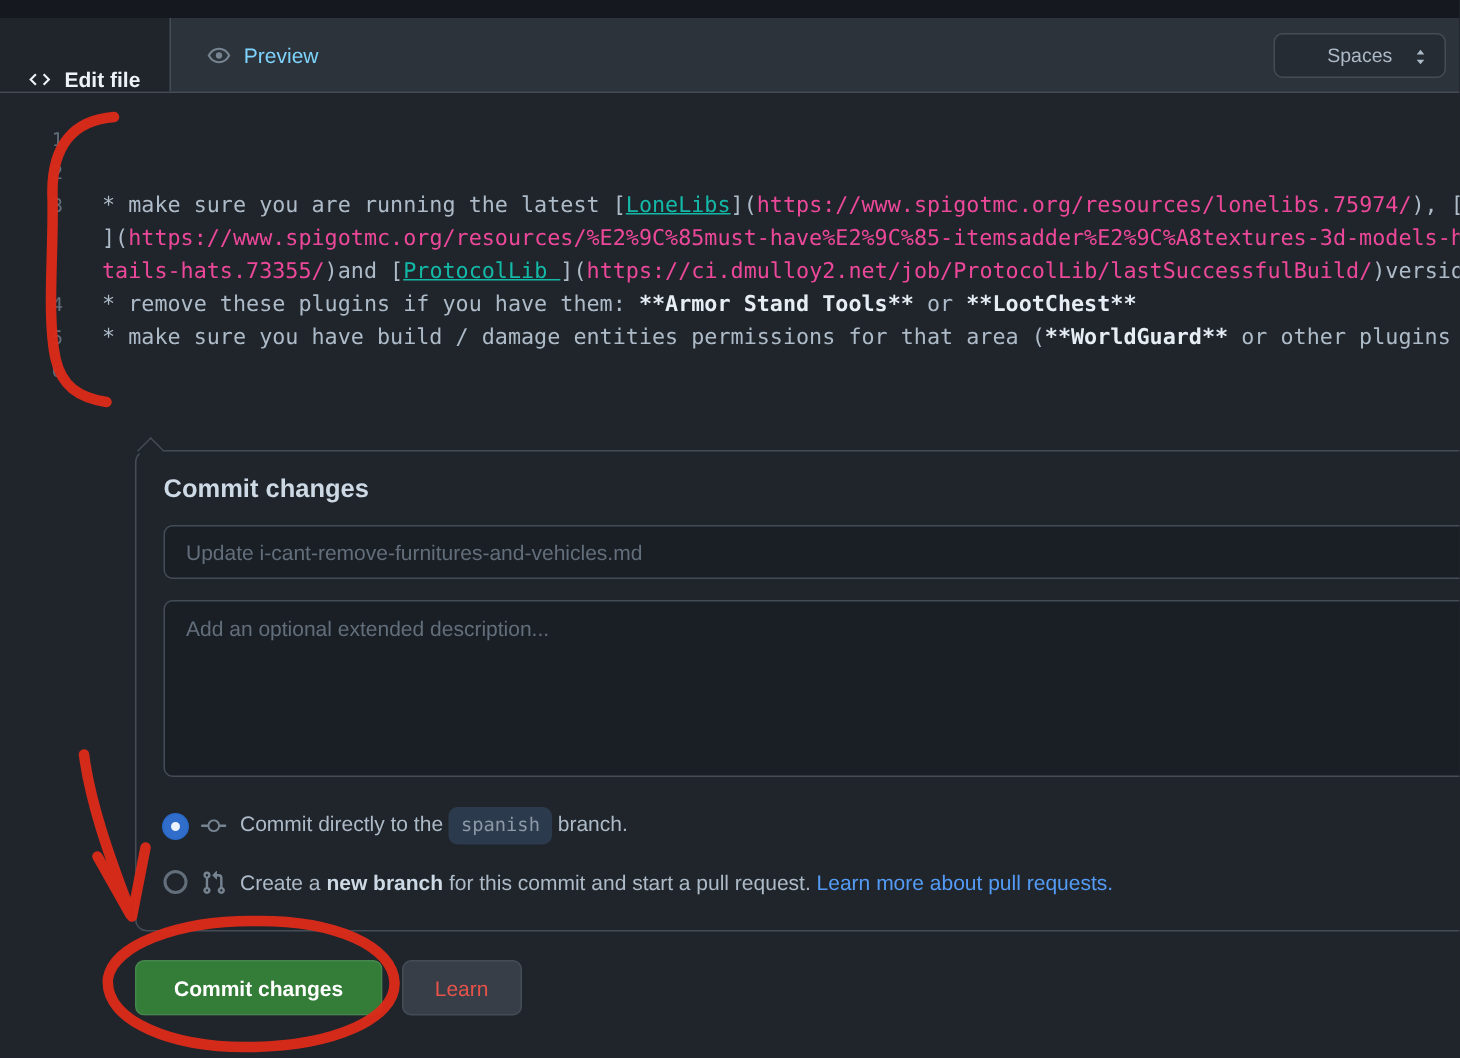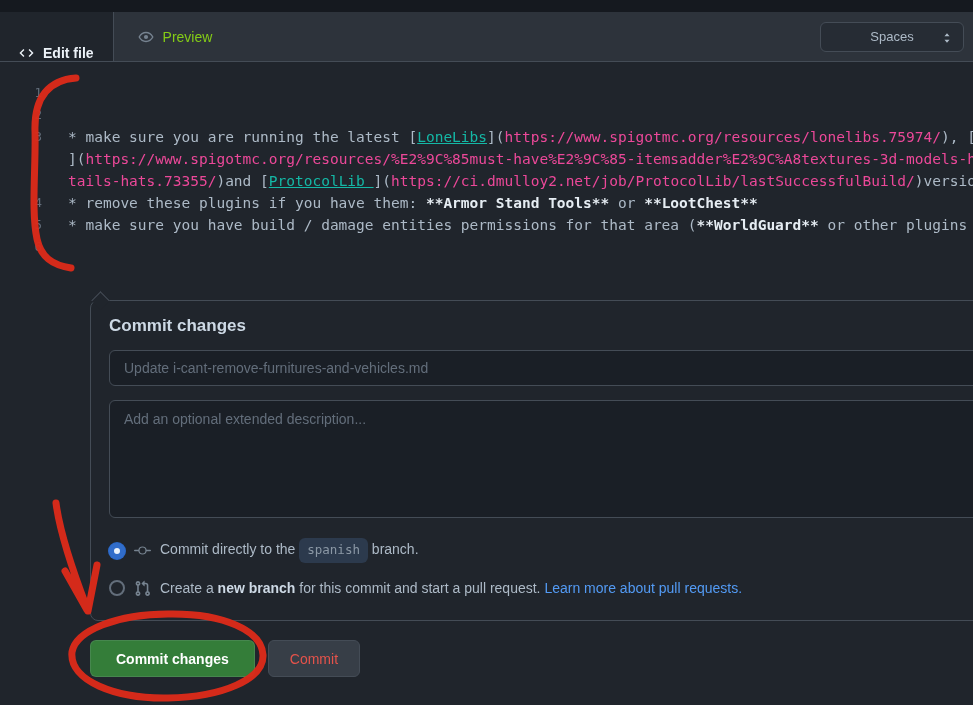--- a/index.html
+++ b/index.html
@@ -16,26 +16,26 @@
     display:flex;align-items:stretch;box-sizing:border-box;
   }
   .tab-active{
     display:flex;align-items:flex-end;gap:9px;padding:0 19px;
     background:#20252c;border-right:1px solid #444c56;
     color:#ecf2f8;font-weight:700;font-size:14px;
   }
   .tab-active svg{fill:#ecf2f8;}
   .tab-preview{
     display:flex;align-items:center;gap:9px;padding:0 24px;
-    color:#84cc16;font-size:14px;
+    color:#7dd3fc;font-size:14px;
   }
   .tab-preview svg{stroke:#768390;fill:#768390;}
   .indent-select{
     margin-left:auto;align-self:center;margin-right:9px;
-    width:144px;height:30px;box-sizing:border-box;position:relative;
+    width:115px;height:30px;box-sizing:border-box;position:relative;
     background:#262c34;border:1px solid #444c56;border-radius:6px;
     color:#adbac7;font-size:13px;
     display:flex;align-items:center;justify-content:center;
     cursor:pointer;
   }
   .indent-select .unfold{position:absolute;right:9px;top:7px;fill:#adbac7;}
 
   
   .editor{padding-top:20px;}
   .code-row{
@@ -176,21 +176,21 @@
           </svg>
       </span>
       <span class="radio-label">
         <span>Create a </span><span class="bold-inline">new branch</span><span> for this commit and start a pull request. </span><a class="pr-link">Learn more about pull requests.</a>
       </span>
     </div>
   </div>
 
   <div class="btn-row">
     <button class="btn btn-commit">Commit changes</button>
-    <button class="btn btn-cancel">Commit</button>
+    <button class="btn btn-cancel">Learn</button>
   </div>
 </div>
 
 <svg class="annotations" viewBox="0 0 973 705">
   <path d="M 76 78 C 49 80 34 97 35 131 C 36 166 31 211 37 239 C 41 257 52 265 71 268"></path>
   <path d="M 56 503 C 60 534 72 569 87 608 M 65 571 L 87 610 M 97 565 L 88 611"></path>
   <path d="M 72 652 C 76 630 118 614 168 614 C 224 613 262 631 263 655 C 264 679 223 697 168 698 C 116 699 69 681 72 652 Z"></path>
 </svg>
 
 </body></html>

